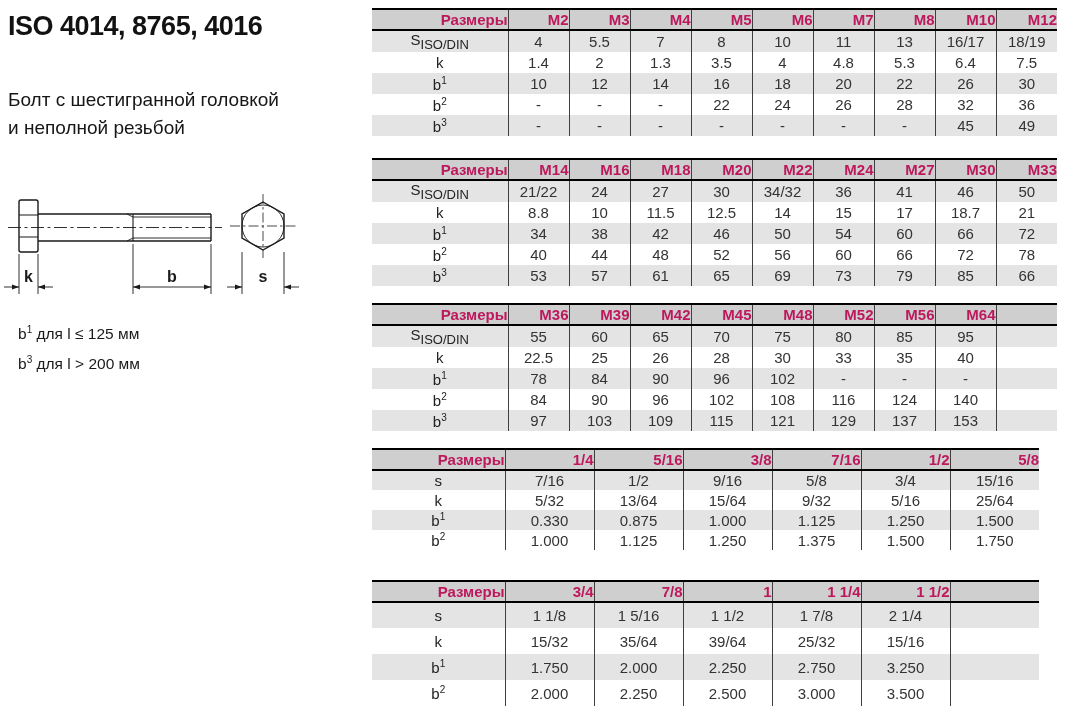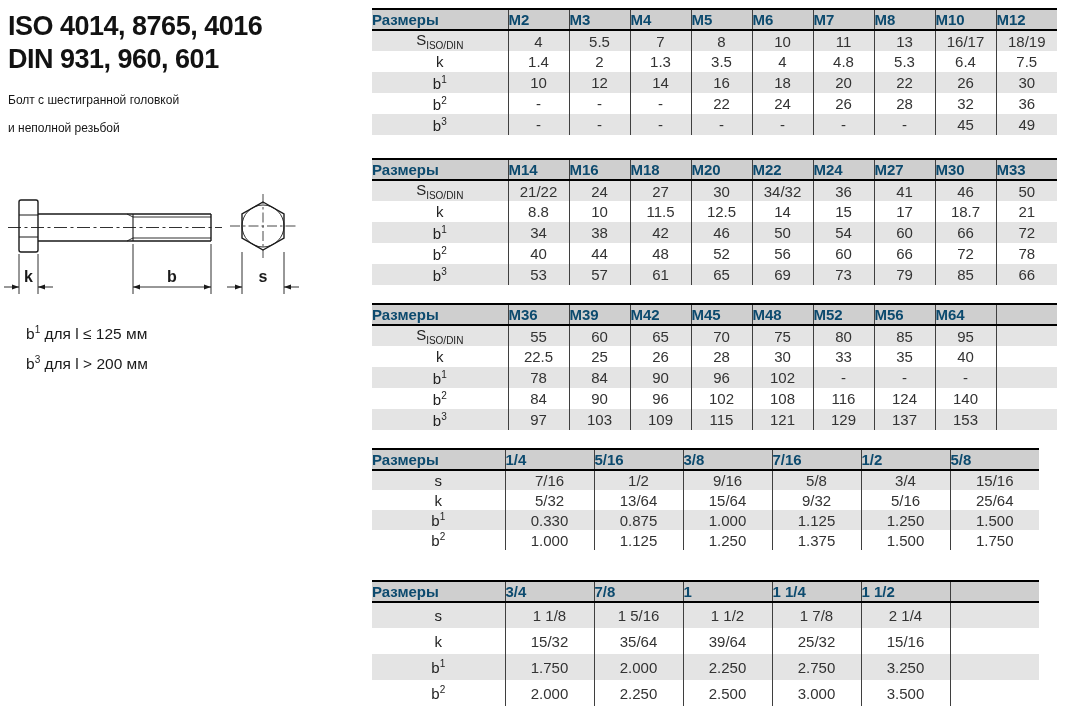--- a/index.html
+++ b/index.html
@@ -10,26 +10,26 @@
     --text:#333333;
   }
   *{margin:0;padding:0;box-sizing:border-box;}
   body{background:#ffffff;font-family:"Liberation Sans", sans-serif;}
   .canvas{position:relative;width:1067px;height:720px;background:#ffffff;overflow:hidden;}
 
   
   .title-block{position:absolute;left:8px;top:10px;}
   .title{font-size:27px;font-weight:700;line-height:33px;letter-spacing:-0.5px;color:#121212;}
   .subtitle-block{position:absolute;left:8px;top:86px;}
-  .subtitle{font-size:12px;line-height:28px;color:#161616;}
+  .subtitle{font-size:19px;line-height:28px;color:#161616;}
 
   .drawing{position:absolute;left:0px;top:184px;}
   .dim-label{font-size:16px;font-weight:700;fill:#1a1a1a;}
 
-  .notes{position:absolute;left:26px;top:317px;font-size:15.5px;line-height:26px;color:#1a1a1a;}
+  .notes{position:absolute;left:18px;top:317px;font-size:15.5px;line-height:26px;color:#1a1a1a;}
   .notes sup{font-size:10px;}
 
   
   .tbl{position:absolute;left:372px;}
   .t1{top:8px;}
   .t2{top:158px;}
   .t3{top:303px;}
   .t4{top:448px;}
   .t5{top:580px;}
 
@@ -38,41 +38,40 @@
   .t4 table,.t5 table{width:667px;}
   .t1 col.c-label,.t2 col.c-label,.t3 col.c-label{width:136px;}
   .t1 col.c-data,.t2 col.c-data,.t3 col.c-data{width:61px;}
   .t4 col.c-label,.t5 col.c-label{width:133px;}
   .t4 col.c-data,.t5 col.c-data{width:89px;}
 
   .tbl th{
     background:var(--header-bg);
     border-top:2px solid var(--border);
     border-bottom:2px solid var(--border);
-    height:21px;font-size:15px;font-weight:700;color:#0c4a6e;text-align:left;
+    height:21px;font-size:15px;font-weight:700;color:#be185d;text-align:right;
   }
   .tbl td{
     height:21px;font-size:15px;color:var(--text);text-align:center;vertical-align:middle;
   }
   .t4 td{height:20px;}
   .t5 td{height:26px;}
   .tbl th:not(:first-child),.tbl td:not(:first-child){border-left:1px solid var(--grid-line);}
   .tbl tbody tr:nth-child(odd) td{background:var(--stripe-bg);}
   .tbl td.label-cell{color:#222222;}
-  .tbl sub.lbl-sub{font-size:10px;}
+  .tbl sub.lbl-sub{font-size:13px;}
   .tbl sup.lbl-sup{font-size:10px;}
 </style>
 </head>
 <body>
 
 <div class="canvas">
 
   <div class="title-block">
     <div class="title">ISO 4014, 8765, 4016</div>
-    <div class="title">DIN 931, 960, 601</div>
   </div>
 
   <div class="subtitle-block">
     <div class="subtitle">Болт с шестигранной головкой</div>
     <div class="subtitle">и неполной резьбой</div>
   </div>
 
   <svg class="drawing" width="330" height="126" viewBox="0 0 330 126">
     <g stroke="#1a1a1a" fill="none">
 

